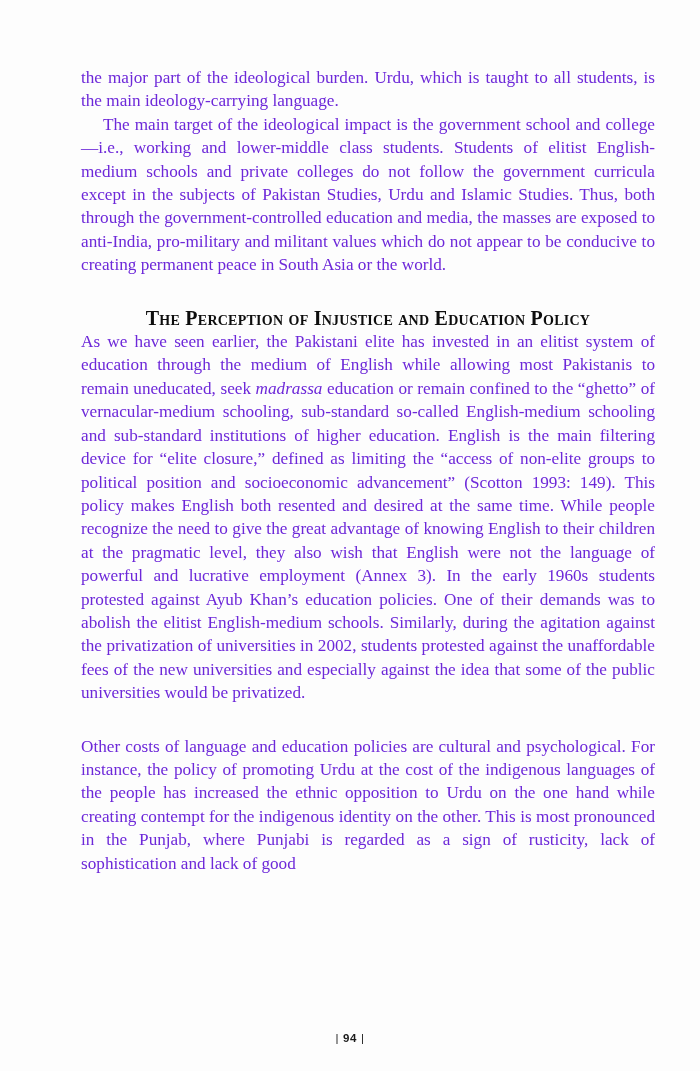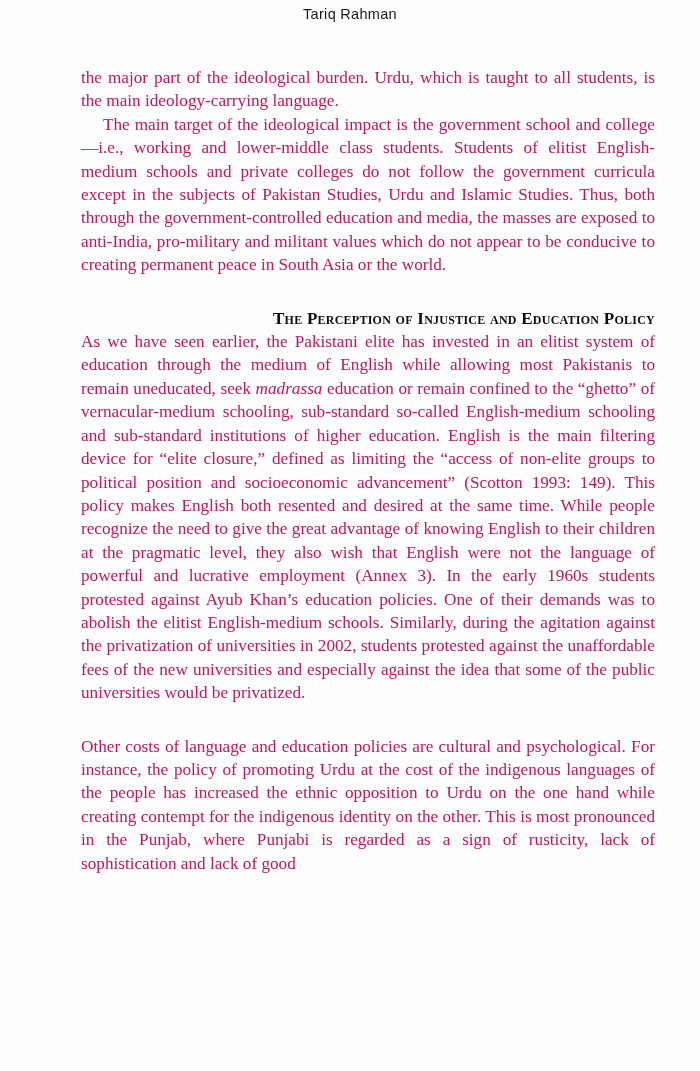--- a/index.html
+++ b/index.html
@@ -44,48 +44,48 @@
     top: 66px;
     width: 574px;
   }
 
   p.body-para {
     margin: 0;
     text-align: justify;
     text-justify: inter-word;
     font-size: 17.2px;
     line-height: 23.4px;
-    color: #be185d;
+    color: #6d28d9;
     -webkit-hyphens: none;
     hyphens: none;
   }
 
   p.body-para.indented {
     text-indent: 22px;
   }
 
   
   p.body-para:after {
     content: "";
     display: inline-block;
     width: 100%;
   }
   p.body-para.no-stretch:after {
     content: none;
   }
 
   h2.section-heading {
     margin: 0;
-    font-size: 17px;
+    font-size: 20px;
     line-height: 23.4px;
     font-weight: 700;
     font-variant: small-caps;
     letter-spacing: 0.25px;
     color: #0d0d0d;
-    text-align: right;
+    text-align: center;
   }
 
   .gap-before-heading {
     height: 30px;
   }
 
   em {
   }
 
   
@@ -105,35 +105,37 @@
     font-weight: 400;
     padding: 0 4px;
     color: #1a1a1a;
   }
 </style>
 </head>
 <body>
 
 <div class="page">
 
-  <div class="running-head">Tariq Rahman</div>
 
   <div class="text-column">
 
     <p class="body-para no-stretch">the major part of the ideological burden. Urdu, which is taught to all students, is the main ideology-carrying language.</p>
 
     <p class="body-para indented no-stretch">The main target of the ideological impact is the government school and college—i.e., working and lower-middle class students. Students of elitist English-medium schools and private colleges do not follow the government curricula except in the subjects of Pakistan Studies, Urdu and Islamic Studies. Thus, both through the government-controlled education and media, the masses are exposed to anti-India, pro-military and militant values which do not appear to be conducive to creating permanent peace in South Asia or the world.</p>
 
     <div class="gap-before-heading"></div>
 
     <h2 class="section-heading">The Perception of Injustice and Education Policy</h2>
 
     <p class="body-para no-stretch"><span>As we have seen earlier, the Pakistani elite has invested in an elitist system of education through the medium of English while allowing most Pakistanis to remain uneducated, seek </span><em>madrassa</em><span> education or remain confined to the “ghetto” of vernacular-medium schooling, sub-standard so-called English-medium schooling and sub-standard institutions of higher education. English is the main filtering device for “elite closure,” defined as limiting the “access of non-elite groups to political position and socioeconomic advancement” (Scotton 1993: 149). This policy makes English both resented and desired at the same time. While people recognize the need to give the great advantage of knowing English to their children at the pragmatic level, they also wish that English were not the language of powerful and lucrative employment (Annex 3). In the early 1960s students protested against Ayub Khan’s education policies. One of their demands was to abolish the elitist English-medium schools. Similarly, during the agitation against the privatization of universities in 2002, students protested against the unaffordable fees of the new universities and especially against the idea that some of the public universities would be privatized.</span></p>
 
     <div class="gap-before-heading"></div>
 
 
     <p class="body-para no-stretch">Other costs of language and education policies are cultural and psychological. For instance, the policy of promoting Urdu at the cost of the indigenous languages of the people has increased the ethnic opposition to Urdu on the one hand while creating contempt for the indigenous identity on the other. This is most pronounced in the Punjab, where Punjabi is regarded as a sign of rusticity, lack of sophistication and lack of good</p>
 
   </div>
 
+  <div class="folio">
+    <span class="rule">|</span><span>94</span><span class="rule">|</span>
+  </div>
 
 </div>
 
 </body></html>

